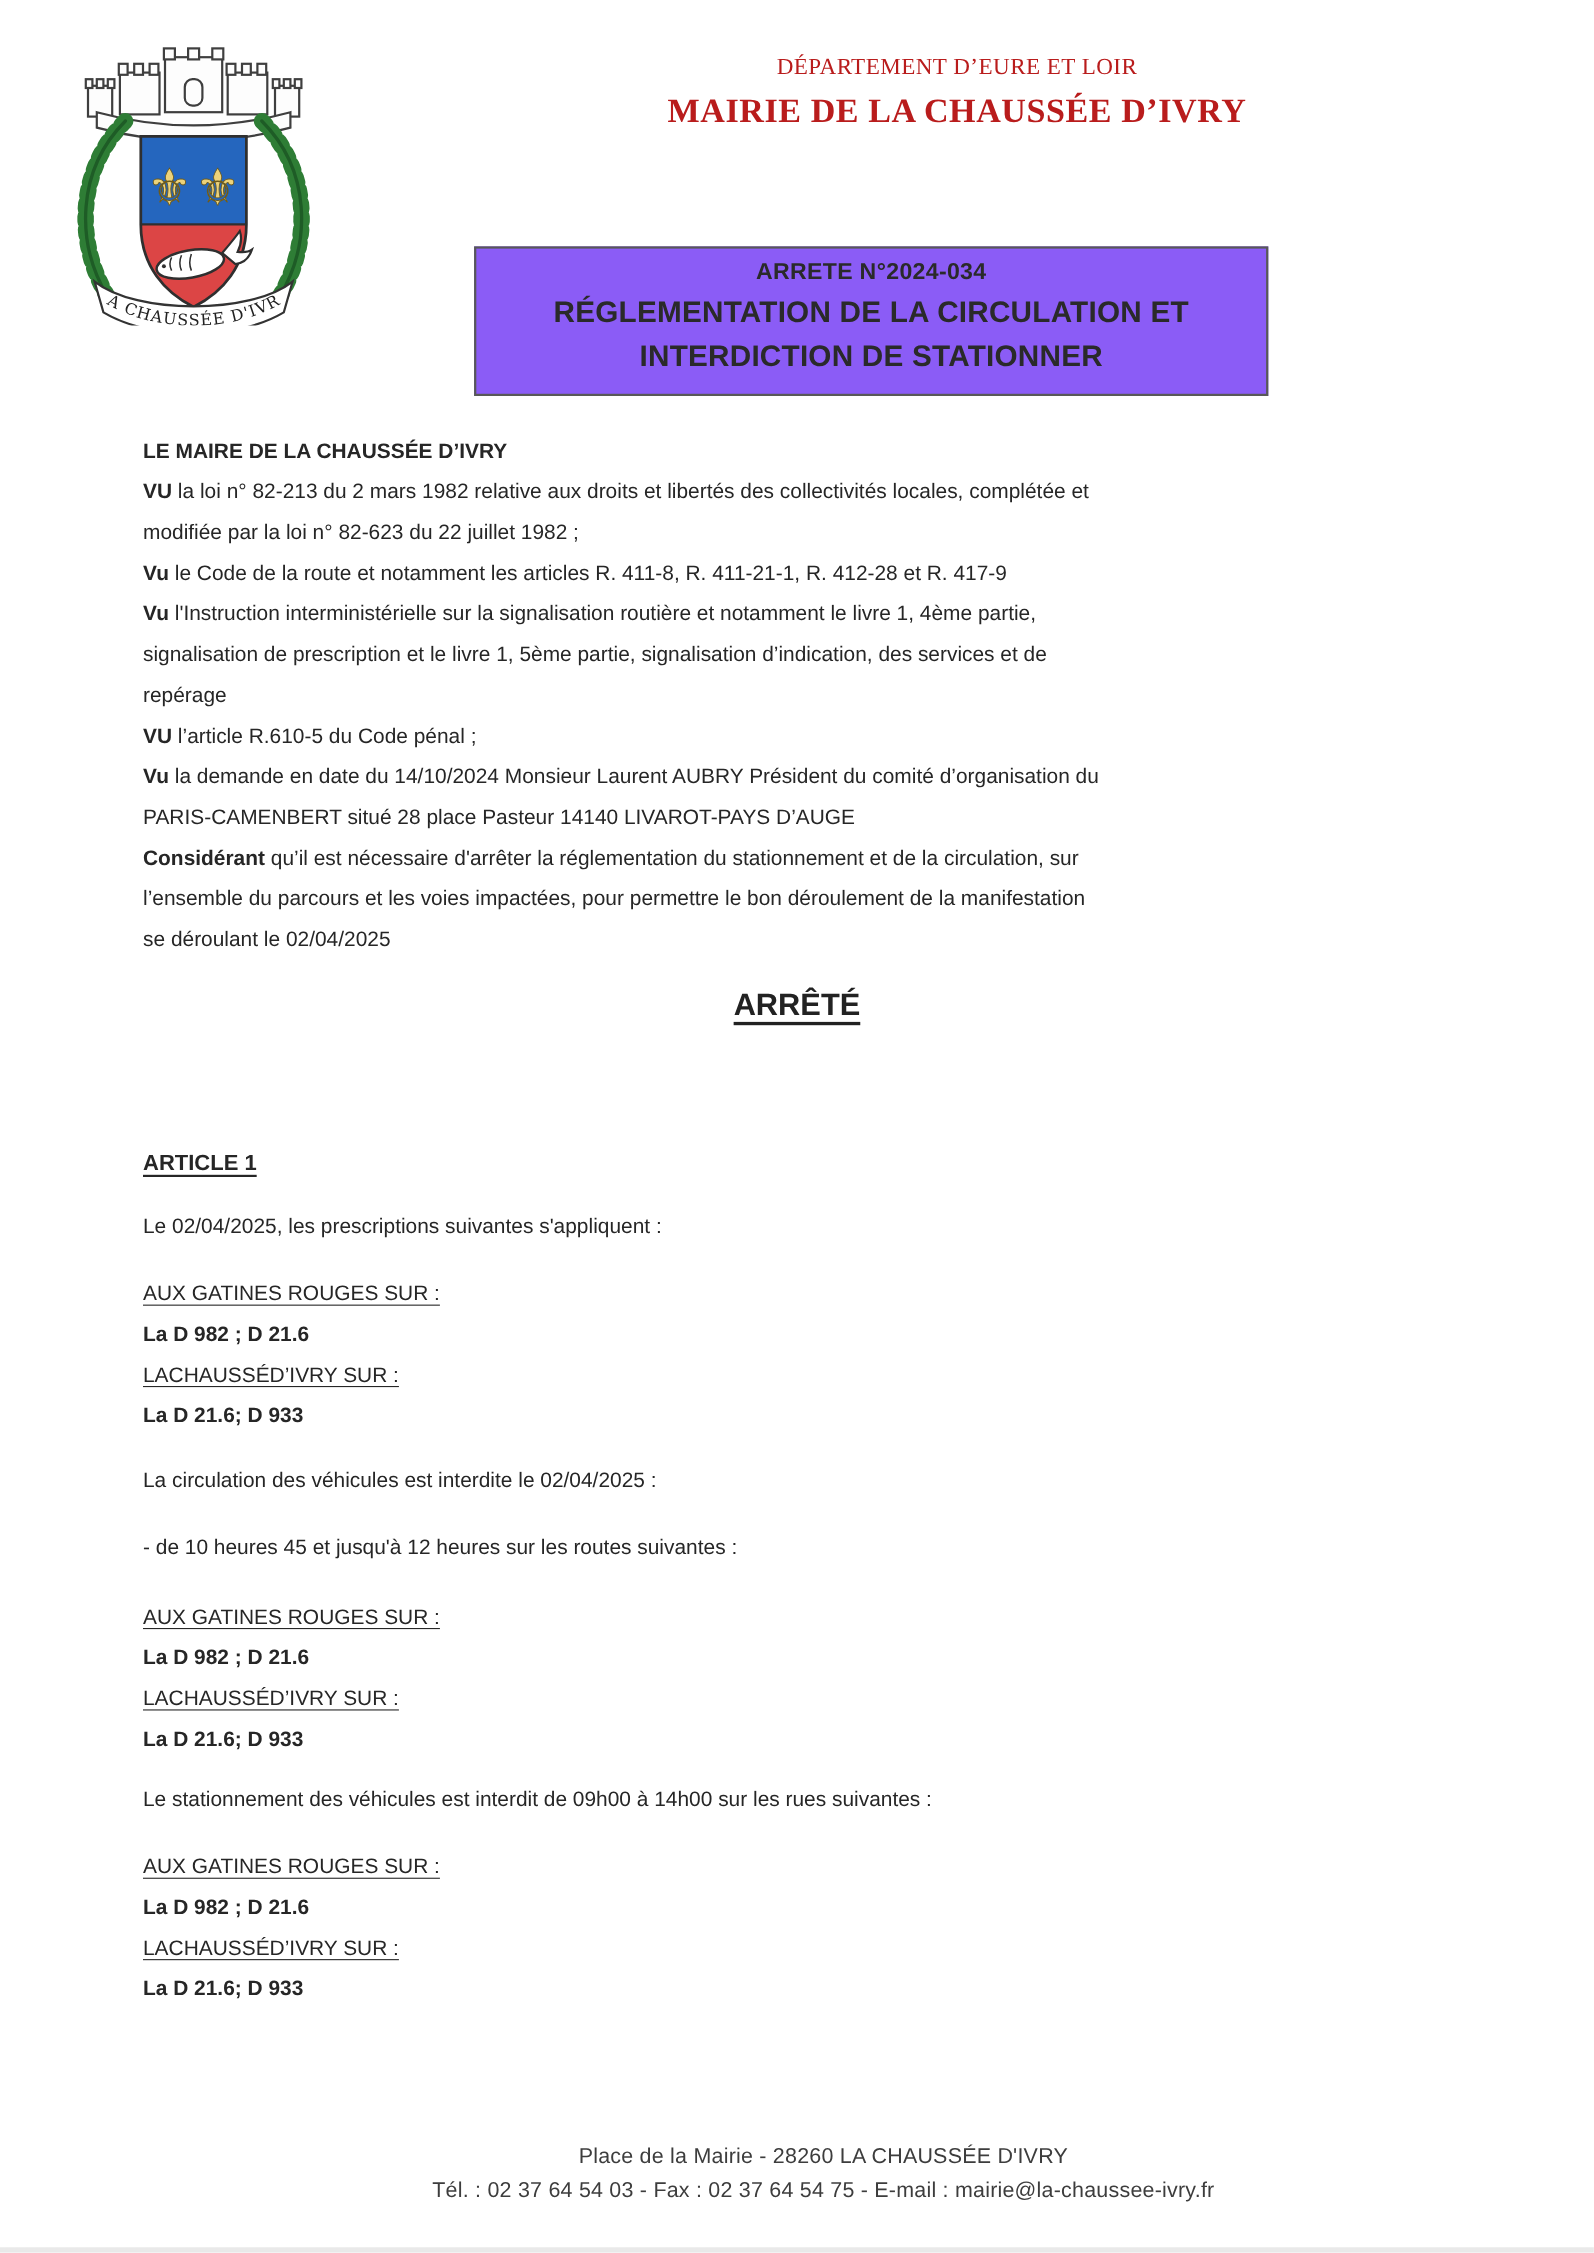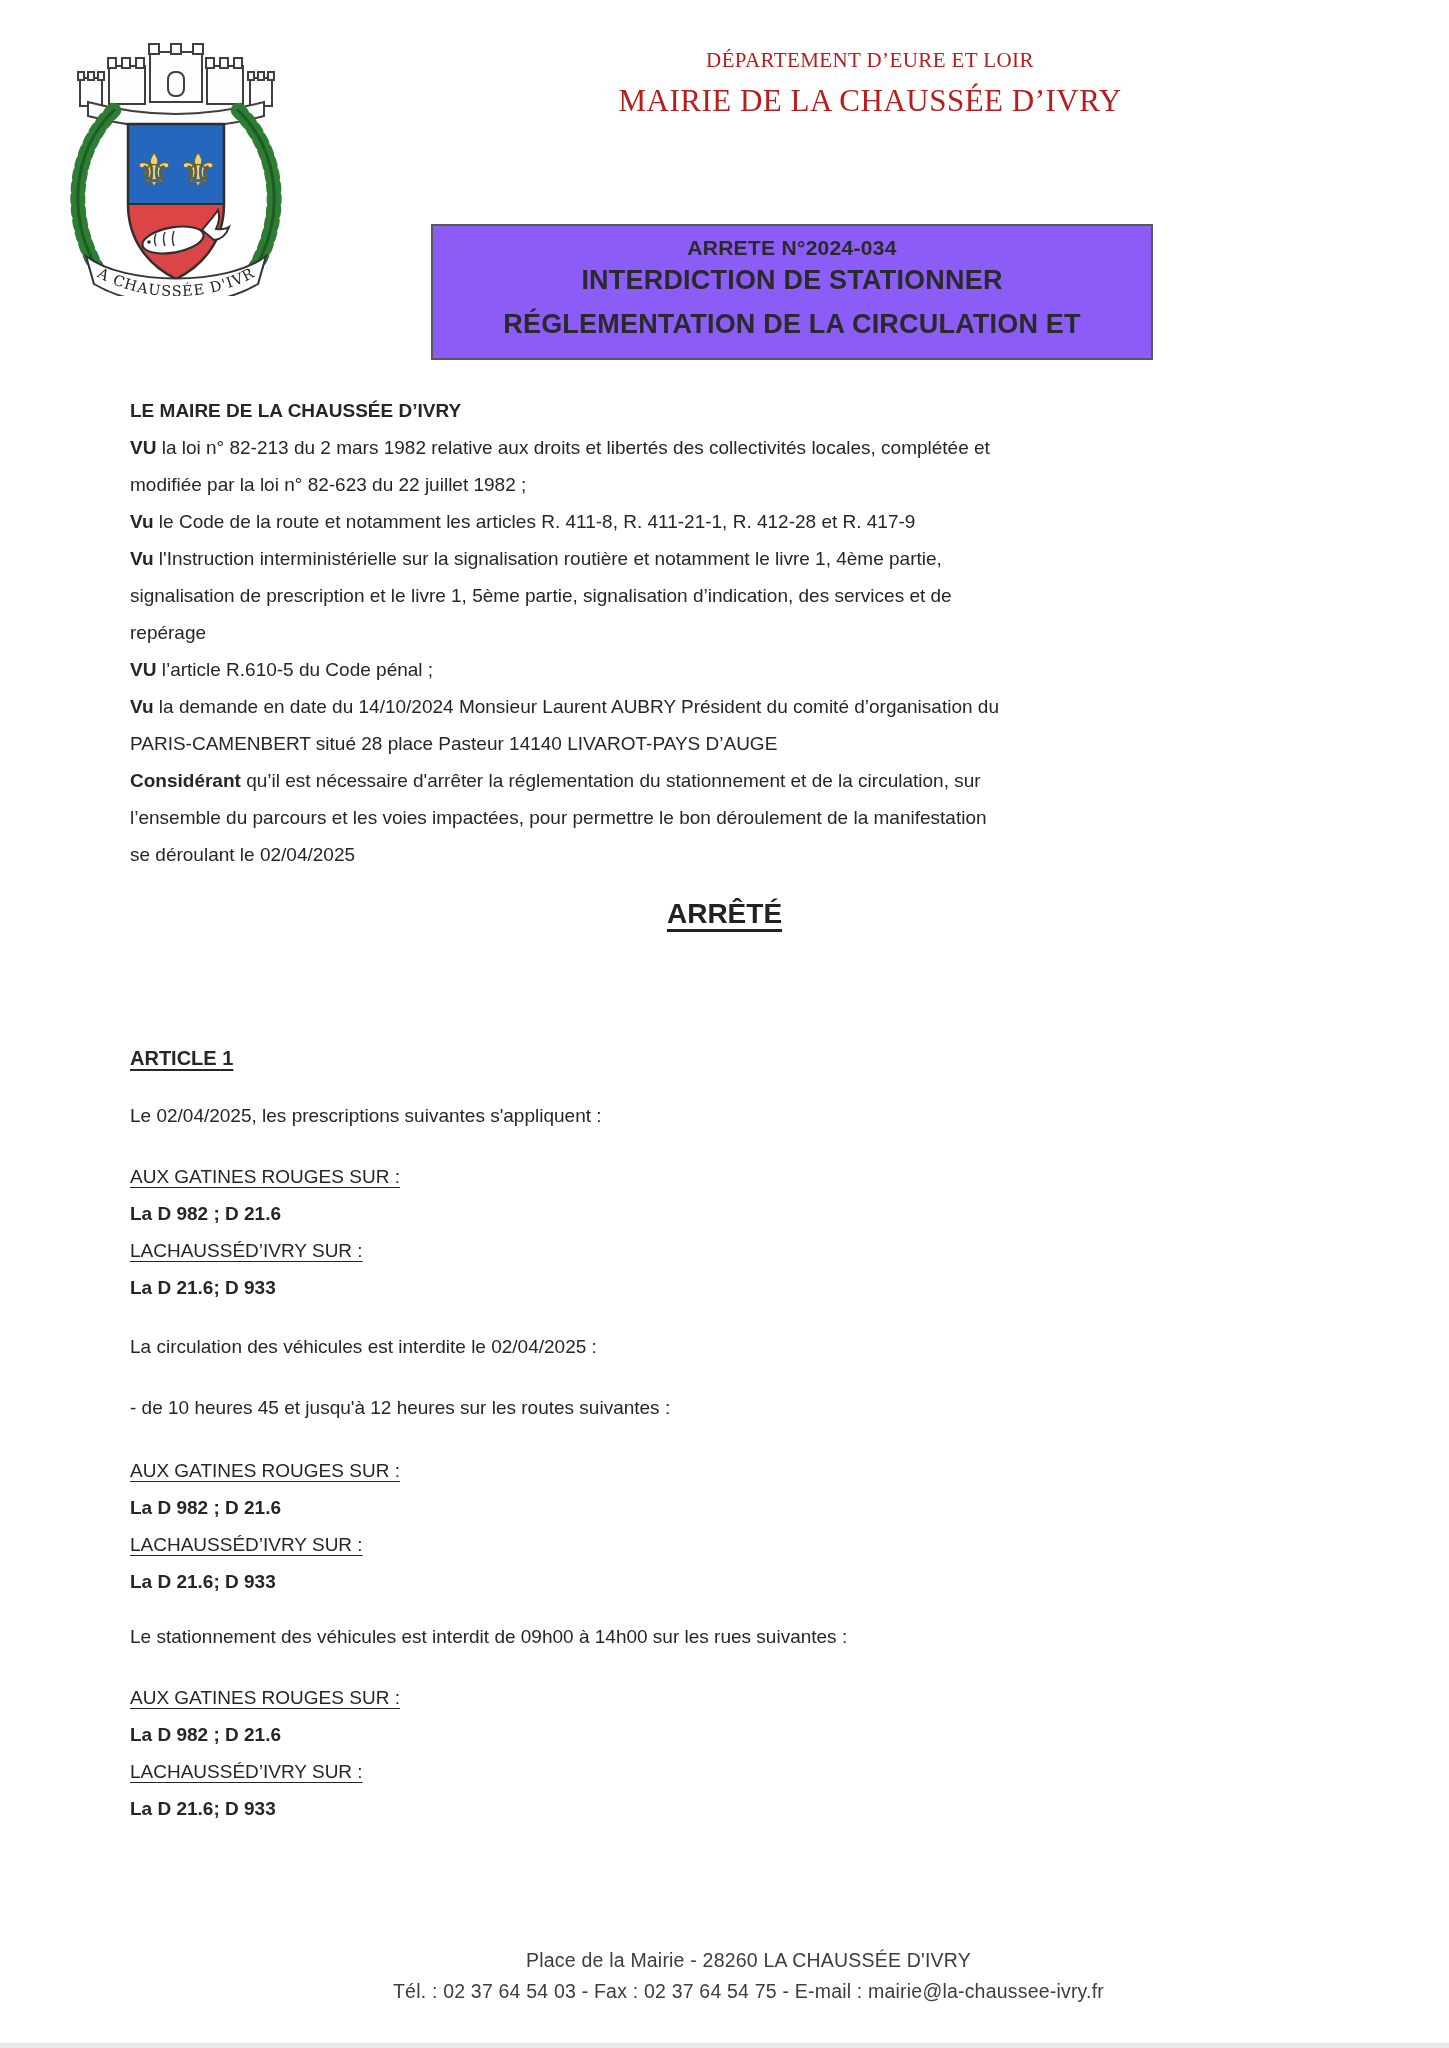--- a/index.html
+++ b/index.html
@@ -12,21 +12,21 @@
   
   .scan-edge{position:absolute;left:0;bottom:0;width:100%;height:5px;background:#e9e9e9;}
 
   
   .seal{position:absolute;left:52px;top:34px;width:248px;height:262px;}
   .head-right{
     position:absolute;left:540px;top:48px;width:660px;text-align:center;
     font-family:"Liberation Serif",serif;color:#b91c1c;
   }
   .dept{font-size:21px;letter-spacing:.4px;}
-  .mairie{font-size:31px;font-weight:400;margin-top:10px;letter-spacing:.5px;}
+  .mairie{font-size:31px;font-weight:700;margin-top:10px;letter-spacing:.5px;}
 
   
   .title-box{
     position:absolute;left:431px;top:224px;width:722px;box-sizing:border-box;
     background:#8b5cf6;border:2px solid #585858;
     padding:10px 8px 14px;text-align:center;color:#2a2a2a;
   }
   .tb1{font-size:21px;font-weight:600;letter-spacing:.3px;}
   .tb2{font-size:27px;font-weight:700;line-height:40px;margin-top:4px;letter-spacing:.2px;}
 
@@ -124,22 +124,22 @@
   </g>
 </svg>
 
 <div class="head-right">
   <div class="dept">DÉPARTEMENT D’EURE ET LOIR</div>
   <div class="mairie">MAIRIE DE LA CHAUSSÉE D’IVRY</div>
 </div>
 
 <div class="title-box">
   <div class="tb1">ARRETE N°2024-034</div>
+  <div class="tb2">RÉGLEMENTATION DE LA CIRCULATION ET</div>
   <div class="tb2" style="margin-top:0;">INTERDICTION DE STATIONNER</div>
-  <div class="tb2">RÉGLEMENTATION DE LA CIRCULATION ET</div>
 </div>
 
 <div class="content">
   <p class="opening">LE MAIRE DE LA CHAUSSÉE D’IVRY</p>
   <p class="clause"><span class="lead">VU</span><span> la loi n° 82-213 du 2 mars 1982 relative aux droits et libertés des collectivités locales, complétée et modifiée par la loi n° 82-623 du 22 juillet 1982 ;</span></p>
   <p class="clause"><span class="lead">Vu</span><span> le Code de la route et notamment les articles R. 411-8, R. 411-21-1, R. 412-28 et R. 417-9</span></p>
   <p class="clause"><span class="lead">Vu</span><span> l'Instruction interministérielle sur la signalisation routière et notamment le livre 1, 4ème partie, signalisation de prescription et le livre 1, 5ème partie, signalisation d’indication, des services et de repérage</span></p>
   <p class="clause"><span class="lead">VU</span><span> l’article R.610-5 du Code pénal ;</span></p>
   <p class="clause"><span class="lead">Vu</span><span> la demande en date du 14/10/2024 Monsieur Laurent AUBRY Président du comité d’organisation du PARIS-CAMENBERT situé 28 place Pasteur 14140 LIVAROT-PAYS D’AUGE</span></p>
   <p class="clause"><span class="lead">Considérant</span><span> qu’il est nécessaire d'arrêter la réglementation du stationnement et de la circulation, sur l’ensemble du parcours et les voies impactées, pour permettre le bon déroulement de la manifestation se déroulant le 02/04/2025</span></p>

